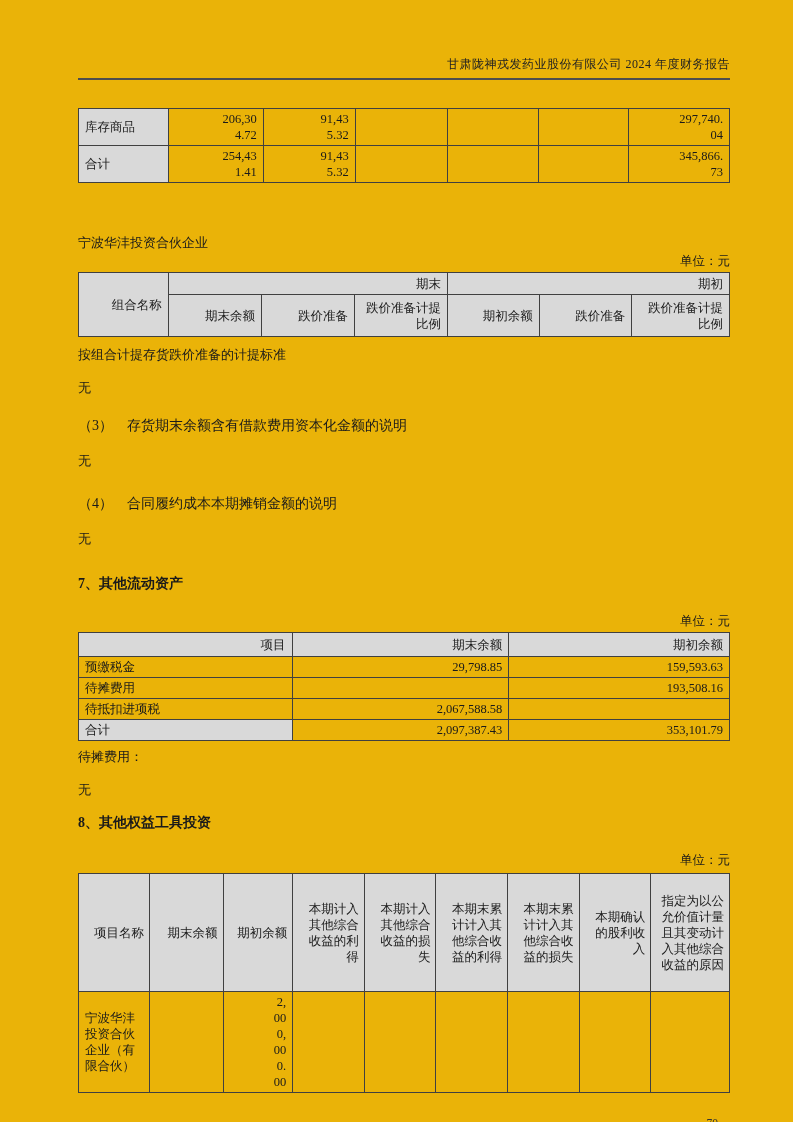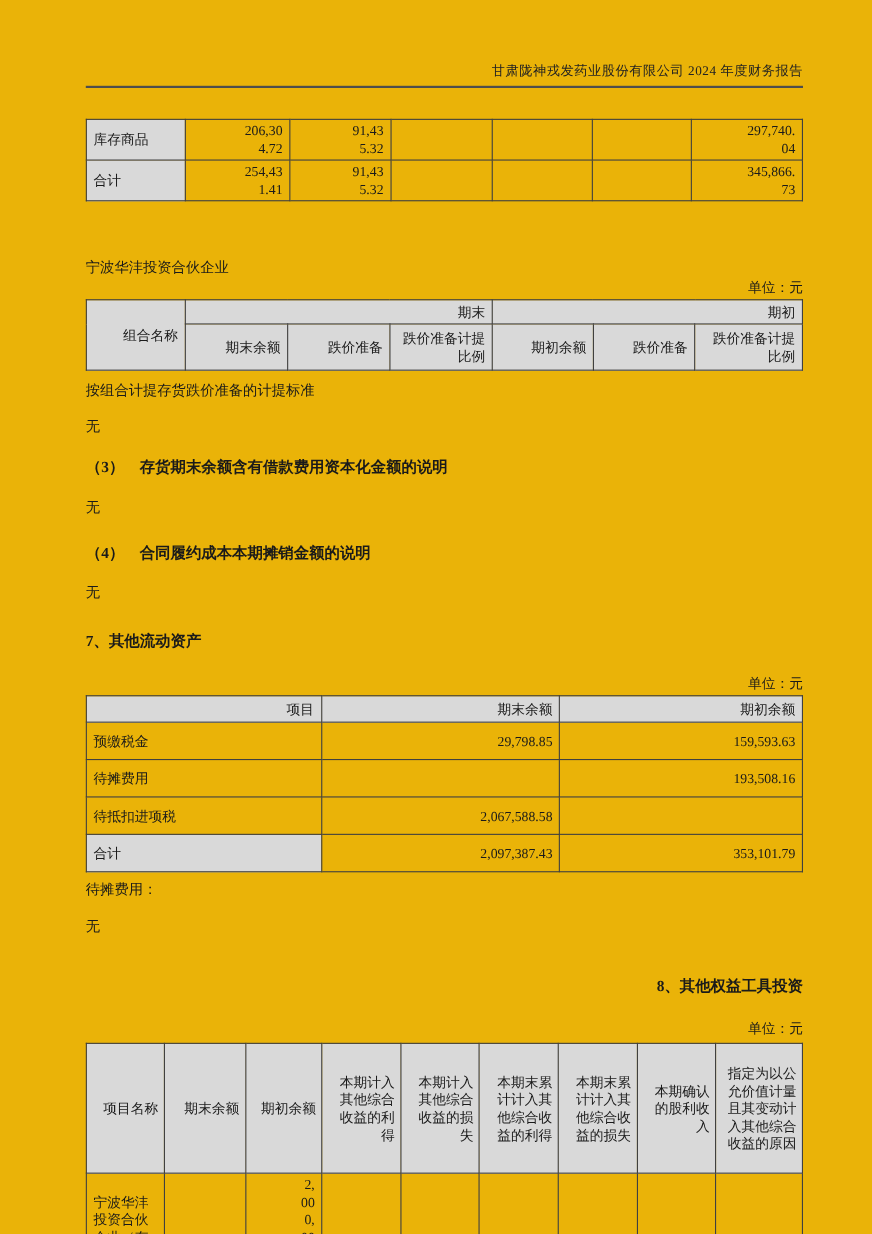--- a/index.html
+++ b/index.html
@@ -21,31 +21,31 @@
   }
   .gray { background:#d9d9d9; }
   .num { text-align:right;padding-left:48px; }
   .ctr { text-align:right; }
   .lft { text-align:left; }
   .h26 td { height:26px; }
   .h22 { height:22px; }
   .h42 { height:42px; }
   p.body-text { font-size:13px; line-height:15px; }
   .unit-line { font-size:12.5px; text-align:right; line-height:15px; }
-  .sub-heading { font-size:14px; font-weight:bold; line-height:17px; }
+  .sub-heading { font-size:14px; font-weight:normal; line-height:17px; }
   .sub-heading .hd-label { margin-right:14px; }
   .sec-heading { font-size:14px; font-weight:bold; line-height:17px; }
   .mt12 { margin-top:28px; } .mt52 { margin-top:52px; } .mt4 { margin-top:4px; }
   .mt3  { margin-top:3px; }  .mt10 { margin-top:10px; } .mt18 { margin-top:18px; }
   .mt22 { margin-top:22px; } .mt19 { margin-top:19px; } .mt27 { margin-top:27px; }
-  .mt29 { margin-top:29px; } .mt8  { margin-top:8px; }  .mt25 { margin-top:40px;text-align:right; }
+  .mt29 { margin-top:29px; } .mt8  { margin-top:8px; }  .mt25 { margin-top:17px; }
   .mt5  { margin-top:5px; }
   .hdr-tall th { height:118px; padding:4px 5px; }
   .row-tall td { height:64px; }
-  .row-short td { height:34px; }
+  .row-short td { height:21px; }
   .page-number {
     margin-top:24px; text-align:right; padding-right:12px;
     font-size:11.5px; color:#333; line-height:13px;
   }
 </style>
 </head>
 <body>
 
 <div class="page">
 

